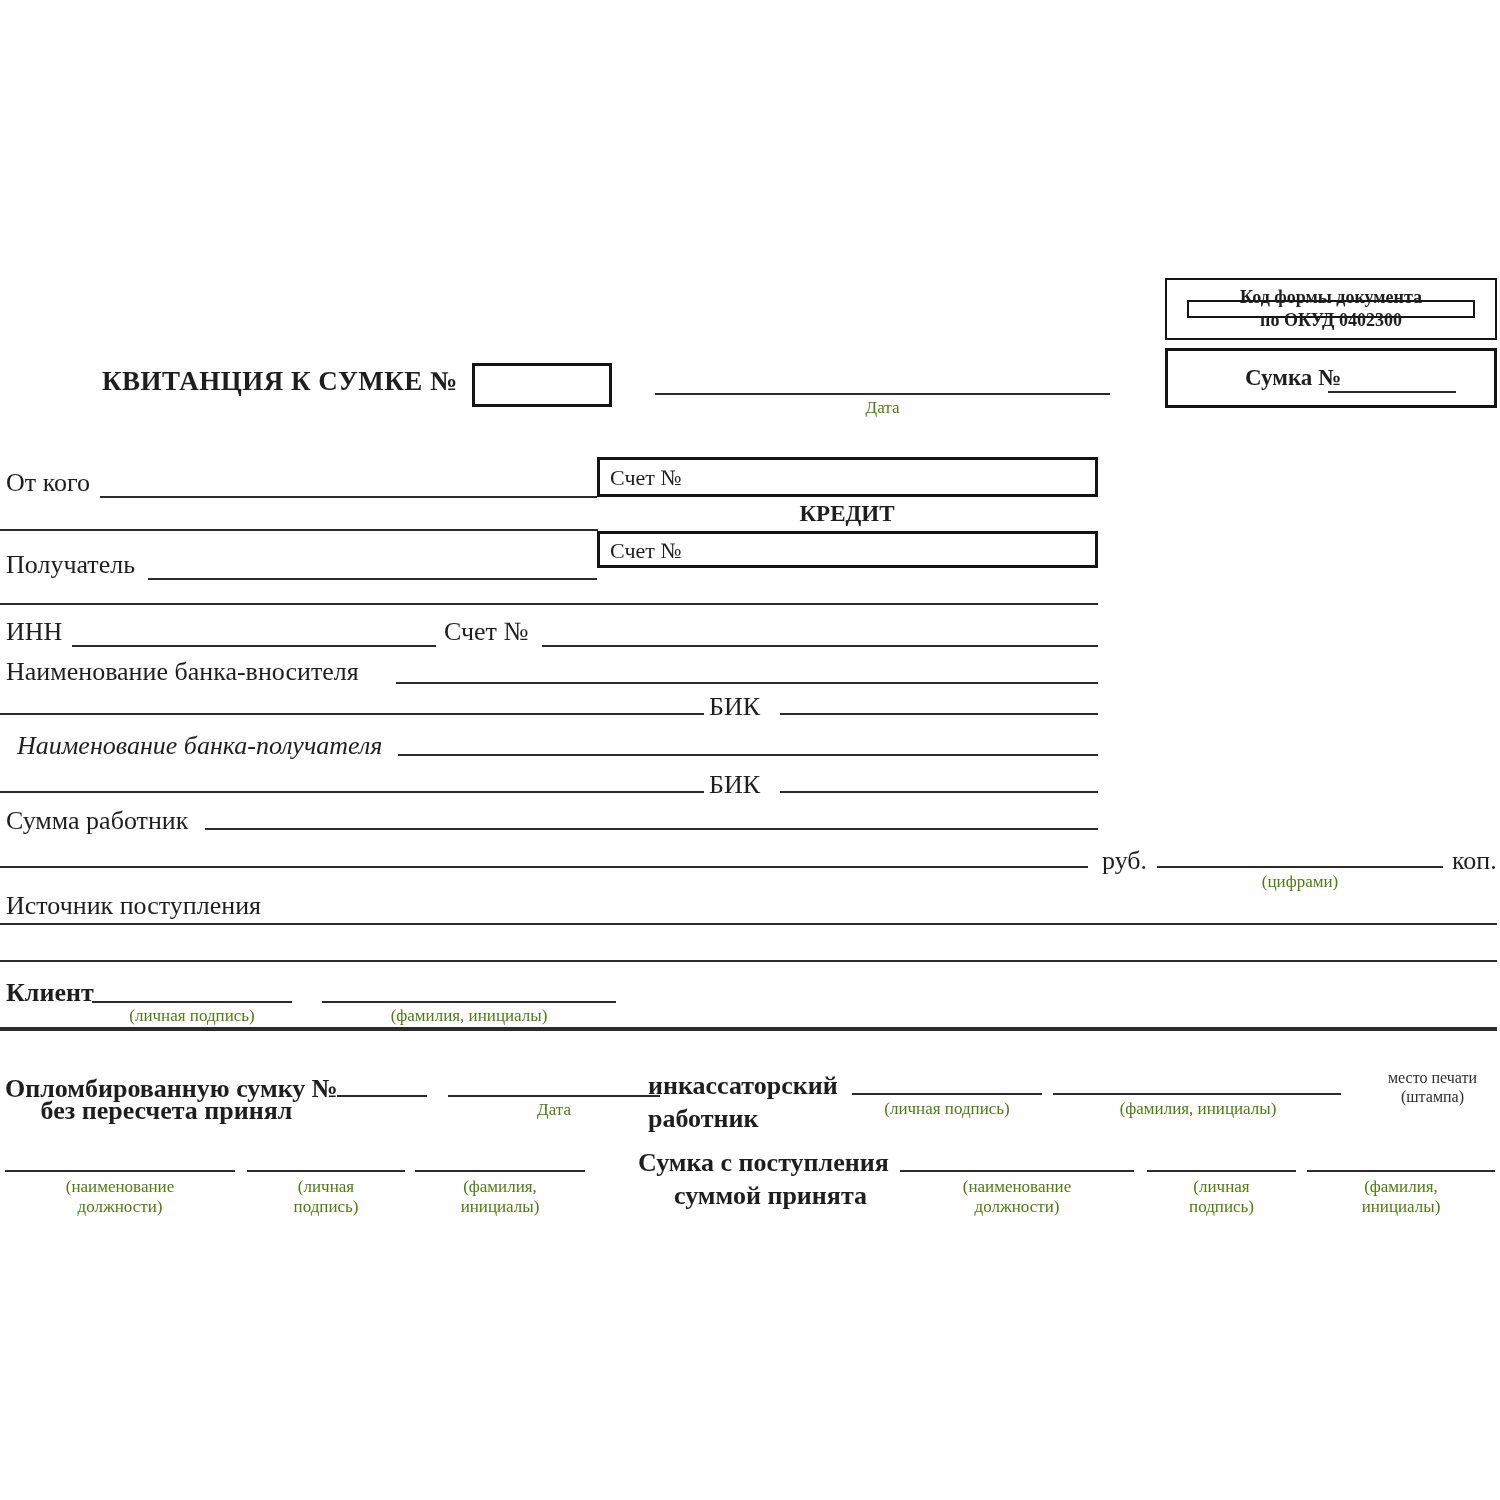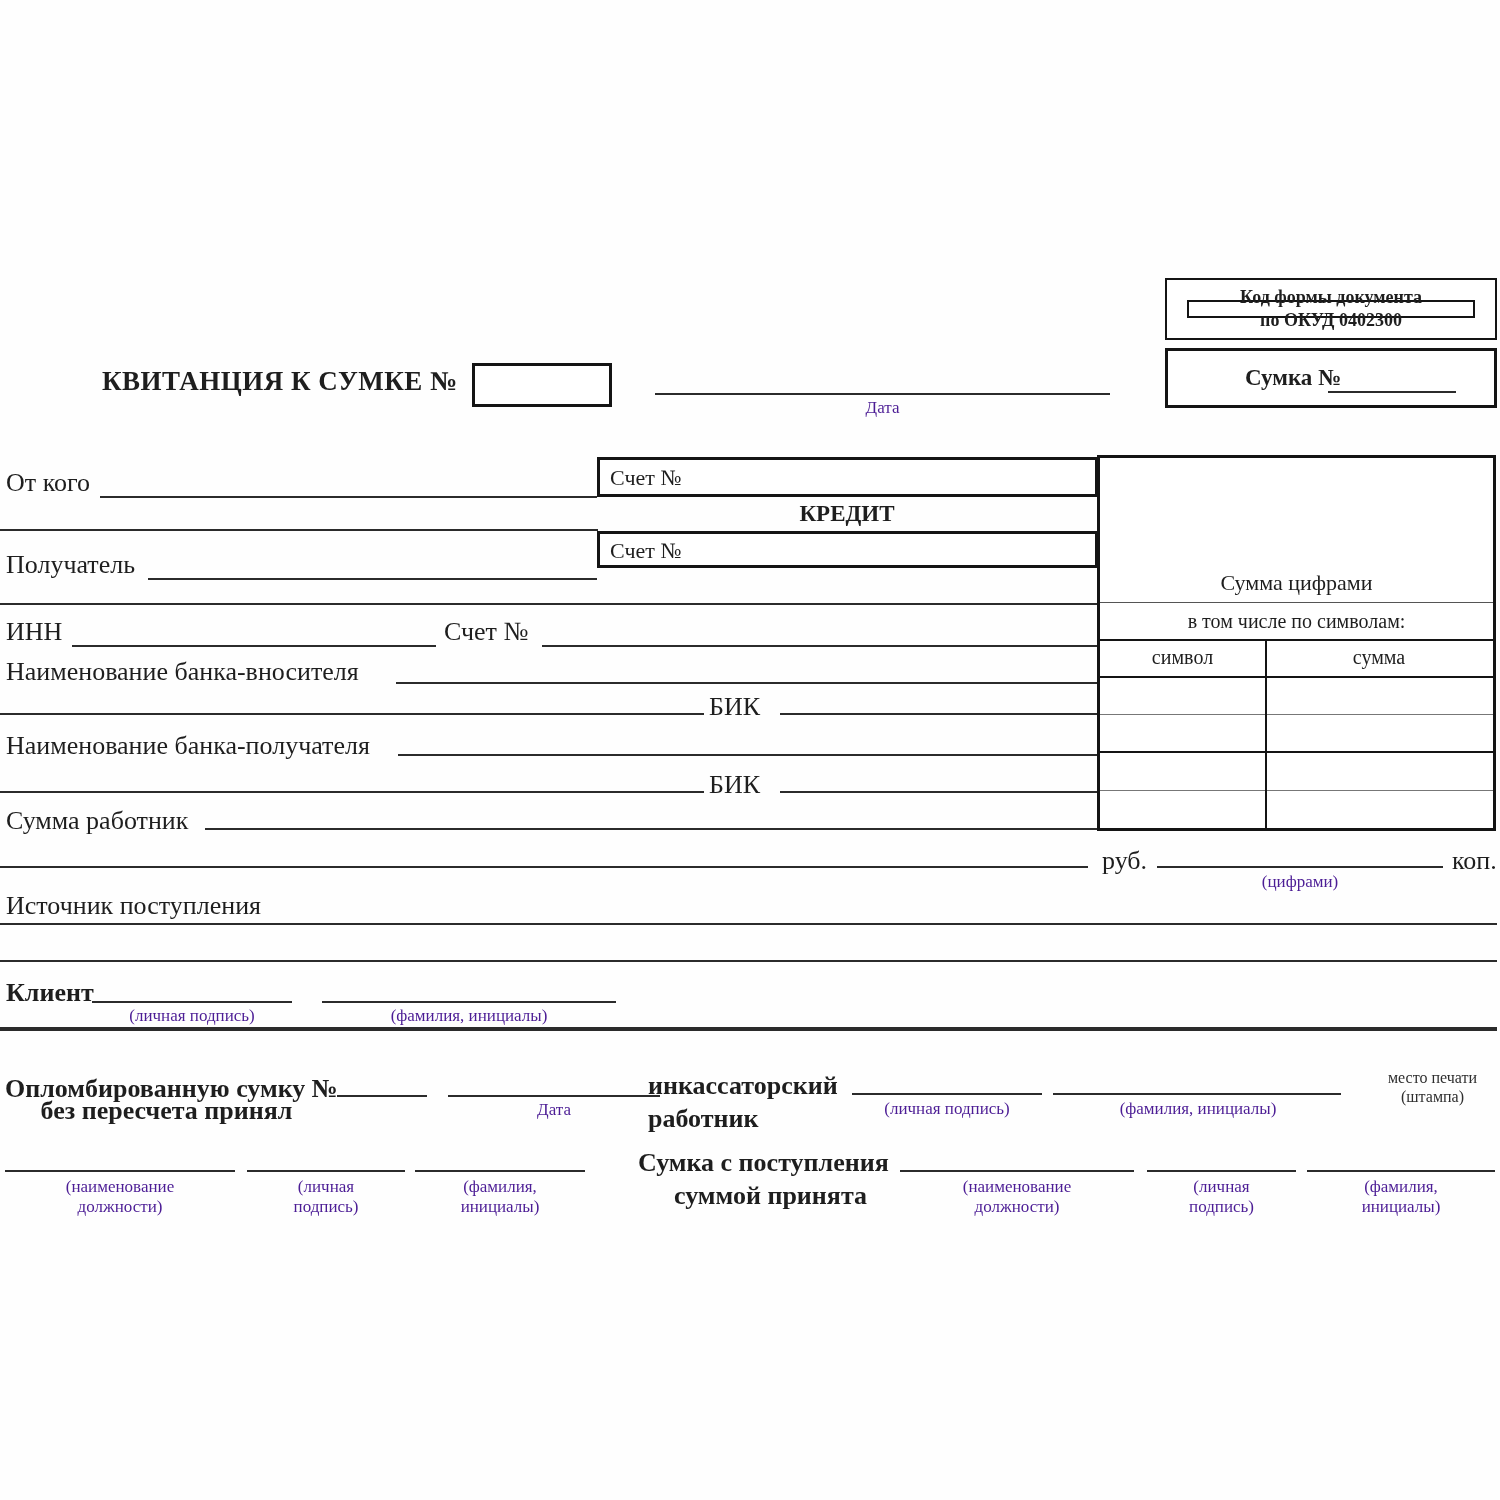--- a/index.html
+++ b/index.html
@@ -4,21 +4,21 @@
 <style>
   html,body { margin:0; padding:0; background:#ffffff; }
   .page {
     position:relative; width:1500px; height:1500px; background:#fefefe;
     font-family:"Liberation Serif","DejaVu Serif",serif; color:#1e1e1e; overflow:hidden;
   }
   .line { position:absolute; height:0; border-bottom:2px solid #2b2b2b; }
   .lbl { position:absolute; white-space:nowrap; font-size:26px; }
   .b { font-weight:bold; }
   .ctr { text-align:center; white-space:normal; }
-  .small { font-size:17px; color:#4c1d95; line-height:1.2; }
+  .small { font-size:17px; color:#4d7c0f; line-height:1.2; }
   .tiny { font-size:16px; color:#2e2e2e; line-height:1.2; }
   .box { position:absolute; border:3px solid #141414; box-sizing:border-box; background:#fff; }
   .okudbox { position:absolute; border:2px solid #141414; box-sizing:border-box; padding:20px; background:#fff; }
   .okudinner { border:2px solid #141414; height:100%; box-sizing:border-box;
     display:flex; flex-direction:column; align-items:center; justify-content:center;
     font-size:18px; font-weight:bold; line-height:1.3; }
   .acct { position:absolute; left:10px; top:5px; font-size:22px; white-space:nowrap; }
   .sumbox { position:absolute; left:1097px; top:455px; width:399px; height:376px;
     border:3px solid #141414; box-sizing:border-box; background:#fff; }
   .sb { position:absolute; left:0; width:100%; box-sizing:border-box; }
@@ -70,21 +70,21 @@
   <span class="lbl" style="left:444px;top:617px;">Счет №</span>
   <div class="line" style="left:542px;top:645px;width:556px;"></div>
 
   <span class="lbl" style="left:6px;top:657px;">Наименование банка-вносителя</span>
   <div class="line" style="left:396px;top:682px;width:702px;"></div>
 
   <div class="line" style="left:0px;top:713px;width:704px;"></div>
   <span class="lbl" style="left:709px;top:692px;">БИК</span>
   <div class="line" style="left:780px;top:713px;width:318px;"></div>
 
-  <span class="lbl" style="left:6px;top:731px;">Наименование банка-получателя</span>
+  <span class="lbl" style="left:17px;top:731px;font-style:italic;">Наименование банка-получателя</span>
   <div class="line" style="left:398px;top:754px;width:700px;"></div>
 
   <div class="line" style="left:0px;top:791px;width:704px;"></div>
   <span class="lbl" style="left:709px;top:770px;">БИК</span>
   <div class="line" style="left:780px;top:791px;width:318px;"></div>
 
   <span class="lbl" style="left:6px;top:806px;">Сумма работник</span>
   <div class="line" style="left:205px;top:828px;width:893px;"></div>
 
   <div class="line" style="left:0px;top:866px;width:1088px;"></div>
@@ -98,37 +98,20 @@
   <div class="line" style="left:0px;top:960px;width:1497px;"></div>
 
   <span class="lbl b" style="left:6px;top:978px;">Клиент</span>
   <div class="line" style="left:92px;top:1001px;width:200px;"></div>
   <div class="lbl small ctr" style="left:92px;top:1006px;width:200px;">(личная подпись)</div>
   <div class="line" style="left:322px;top:1001px;width:294px;"></div>
   <div class="lbl small ctr" style="left:322px;top:1006px;width:294px;">(фамилия, инициалы)</div>
 
   <div style="position:absolute;left:0px;top:1027px;width:1497px;height:4px;border-top:2px solid #2b2b2b;border-bottom:2px solid #2b2b2b;box-sizing:border-box;"></div>
 
-  <div class="sumbox">
-    <div class="sb" style="top:0;height:145px;border-bottom:1px solid #555;display:flex;align-items:flex-end;justify-content:center;padding-bottom:6px;font-size:22px;">
-      <span>Сумма цифрами</span>
-    </div>
-    <div class="sb ctr" style="top:145px;height:38px;border-bottom:2px solid #141414;font-size:20px;padding-top:7px;">
-      <span>в том числе по символам:</span>
-    </div>
-    <div class="sb" style="top:183px;height:37px;border-bottom:2px solid #141414;display:flex;font-size:20px;">
-      <div style="width:165px;box-sizing:border-box;text-align:center;padding-top:5px;">символ</div>
-      <div style="flex:1;text-align:center;padding-top:5px;">сумма</div>
-    </div>
-    <div class="sb" style="top:220px;height:37px;border-bottom:1px solid #777;"></div>
-    <div class="sb" style="top:257px;height:38px;border-bottom:2px solid #141414;"></div>
-    <div class="sb" style="top:295px;height:38px;border-bottom:1px solid #777;"></div>
-    <div class="sb" style="top:333px;height:37px;"></div>
-    <div style="position:absolute;left:165px;top:183px;bottom:0;width:0;border-left:2px solid #141414;"></div>
-  </div>
 
   <span class="lbl b" style="left:5px;top:1074px;">Опломбированную сумку №</span>
   <div class="lbl b ctr" style="left:0px;top:1096px;width:333px;">без пересчета принял</div>
   <div class="line" style="left:337px;top:1095px;width:90px;"></div>
   <div class="line" style="left:448px;top:1095px;width:212px;"></div>
   <div class="lbl small ctr" style="left:448px;top:1100px;width:212px;">Дата</div>
 
   <span class="lbl b" style="left:648px;top:1071px;">инкассаторский</span>
   <span class="lbl b" style="left:648px;top:1104px;">работник</span>
   <div class="line" style="left:852px;top:1093px;width:190px;"></div>

